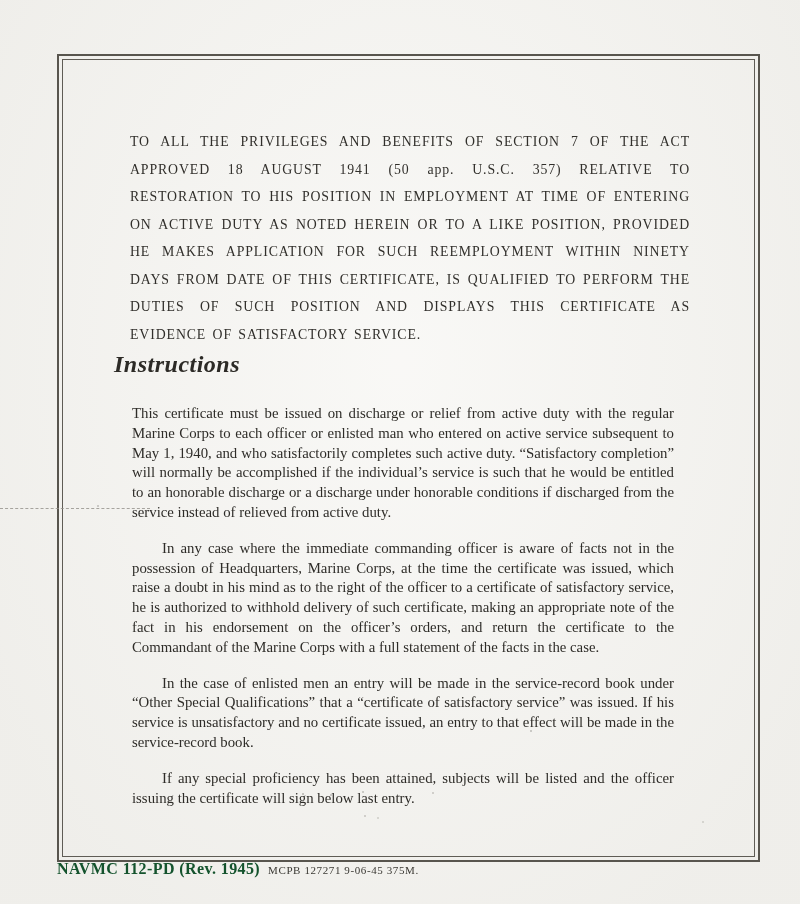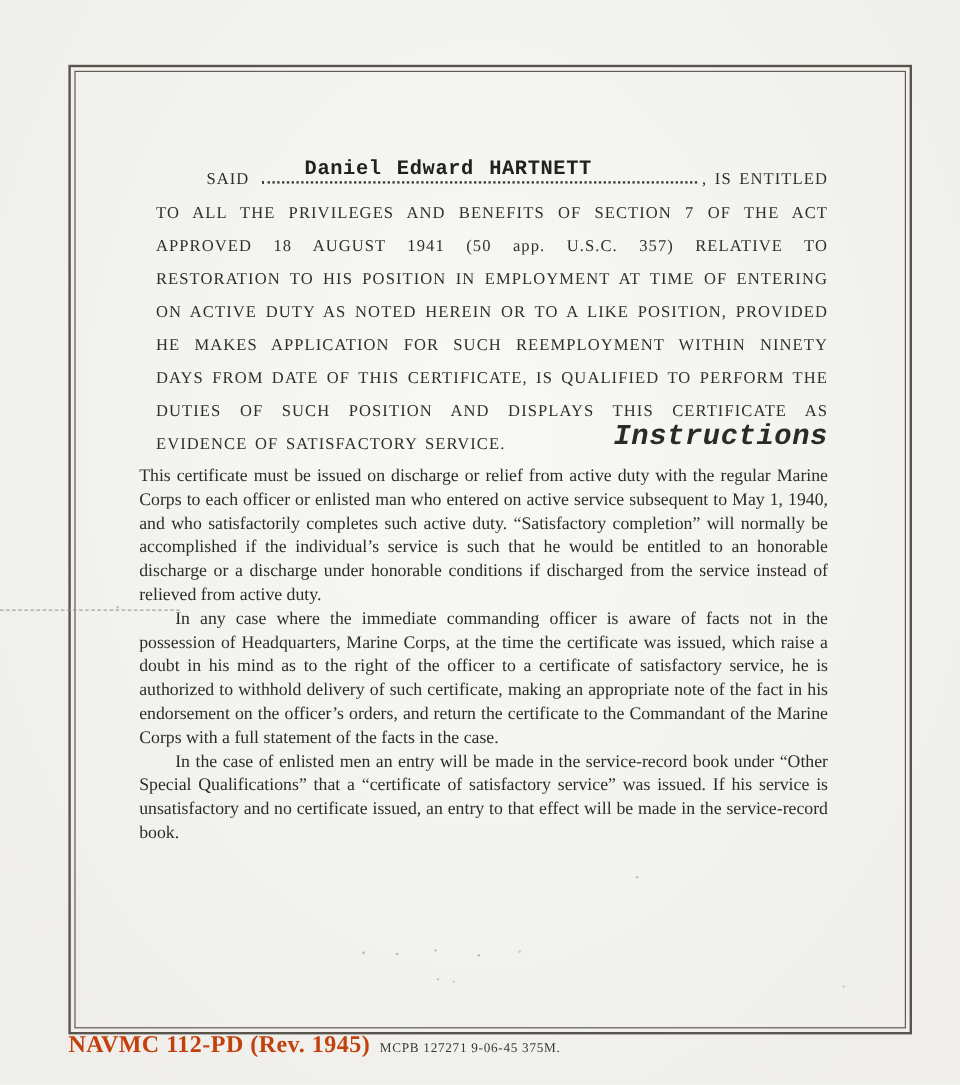--- a/index.html
+++ b/index.html
@@ -78,57 +78,57 @@
     text-align: justify;
     margin-top: 1px;
     margin-left: 16px;
   }
   
   .instructions-heading {
     position: absolute;
     left: 114px;
     top: 351px;
     width: 576px;
-    text-align: right;
-    font-family: Liberation Mono, monospace;
+    text-align: left;
+    font-family: Liberation Serif, serif;
     font-weight: bold;
     font-style: italic;
     font-size: 24px;
     letter-spacing: 0.5px;
     color: #2c2a26;
   }
   .instructions-body {
     position: absolute;
     left: 116px;
     top: 388px;
     width: 574px;
     font-size: 14.8px;
     line-height: 19.8px;
     text-align: justify;
     color: #2e2c28;
   }
   .instructions-body p {
-    margin: 0;
+    margin: 16px;
     text-indent: 30px;
   }
   .instructions-body p.first {
     text-indent: 0;
   }
   
   .footer {
     position: absolute;
     left: 57px;
     top: 860px;
     white-space: nowrap;
   }
   .form-number {
     font-weight: bold;
-    font-size: 20px;
+    font-size: 16px;
     letter-spacing: 0.4px;
-    color: #c2410c;
+    color: #14532d;
   }
   .print-code {
     font-size: 11px;
     letter-spacing: 0.6px;
     color: #3a3833;
     margin-left: 4px;
   }
   
   .crease-line {
     position: absolute;
@@ -161,36 +161,30 @@
 </head>
 <body>
 
 <div class="paper"></div>
 
 <div class="frame">
   <div class="frame-inner"></div>
 </div>
 
 <div class="cert-section">
-  <div class="cert-line1">
-    <span class="said-label">SAID</span>
-    <span class="name-slot">
-      <span class="typed-name">Daniel Edward HARTNETT</span>
-    </span>
-    <span class="entitled-suffix">, IS ENTITLED</span>
-  </div>
   <div class="cert-body">TO ALL THE PRIVILEGES AND BENEFITS OF SECTION 7 OF THE ACT APPROVED 18 AUGUST 1941 (50 app. U.S.C. 357) RELATIVE TO RESTORATION TO HIS POSITION IN EMPLOYMENT AT TIME OF ENTERING ON ACTIVE DUTY AS NOTED HEREIN OR TO A LIKE POSITION, PROVIDED HE MAKES APPLICATION FOR SUCH REEMPLOYMENT WITHIN NINETY DAYS FROM DATE OF THIS CERTIFICATE, IS QUALIFIED TO PERFORM THE DUTIES OF SUCH POSITION AND DISPLAYS THIS CERTIFICATE AS EVIDENCE OF SATISFACTORY SERVICE.</div>
 </div>
 
 <div class="instructions-heading">Instructions</div>
 
 <div class="instructions-body">
   <p class="first">This certificate must be issued on discharge or relief from active duty with the regular Marine Corps to each officer or enlisted man who entered on active service subsequent to May 1, 1940, and who satisfactorily completes such active duty. “Satisfactory completion” will normally be accomplished if the individual’s service is such that he would be entitled to an honorable discharge or a discharge under honorable conditions if discharged from the service instead of relieved from active duty.</p>
   <p>In any case where the immediate commanding officer is aware of facts not in the possession of Headquarters, Marine Corps, at the time the certificate was issued, which raise a doubt in his mind as to the right of the officer to a certificate of satisfactory service, he is authorized to withhold delivery of such certificate, making an appropriate note of the fact in his endorsement on the officer’s orders, and return the certificate to the Commandant of the Marine Corps with a full statement of the facts in the case.</p>
   <p>In the case of enlisted men an entry will be made in the service-record book under “Other Special Qualifications” that a “certificate of satisfactory service” was issued. If his service is unsatisfactory and no certificate issued, an entry to that effect will be made in the service-record book.</p>
+  <p>If any special proficiency has been attained, subjects will be listed and the officer issuing the certificate will sign below last entry.</p>
 </div>
 
 <div class="footer">
   <span class="form-number">NAVMC 112-PD (Rev. 1945)</span>
   <span class="print-code">MCPB 127271 9-06-45 375M.</span>
 </div>
 
 <div class="crease-line"></div>
 <div class="speckles"></div>
 

